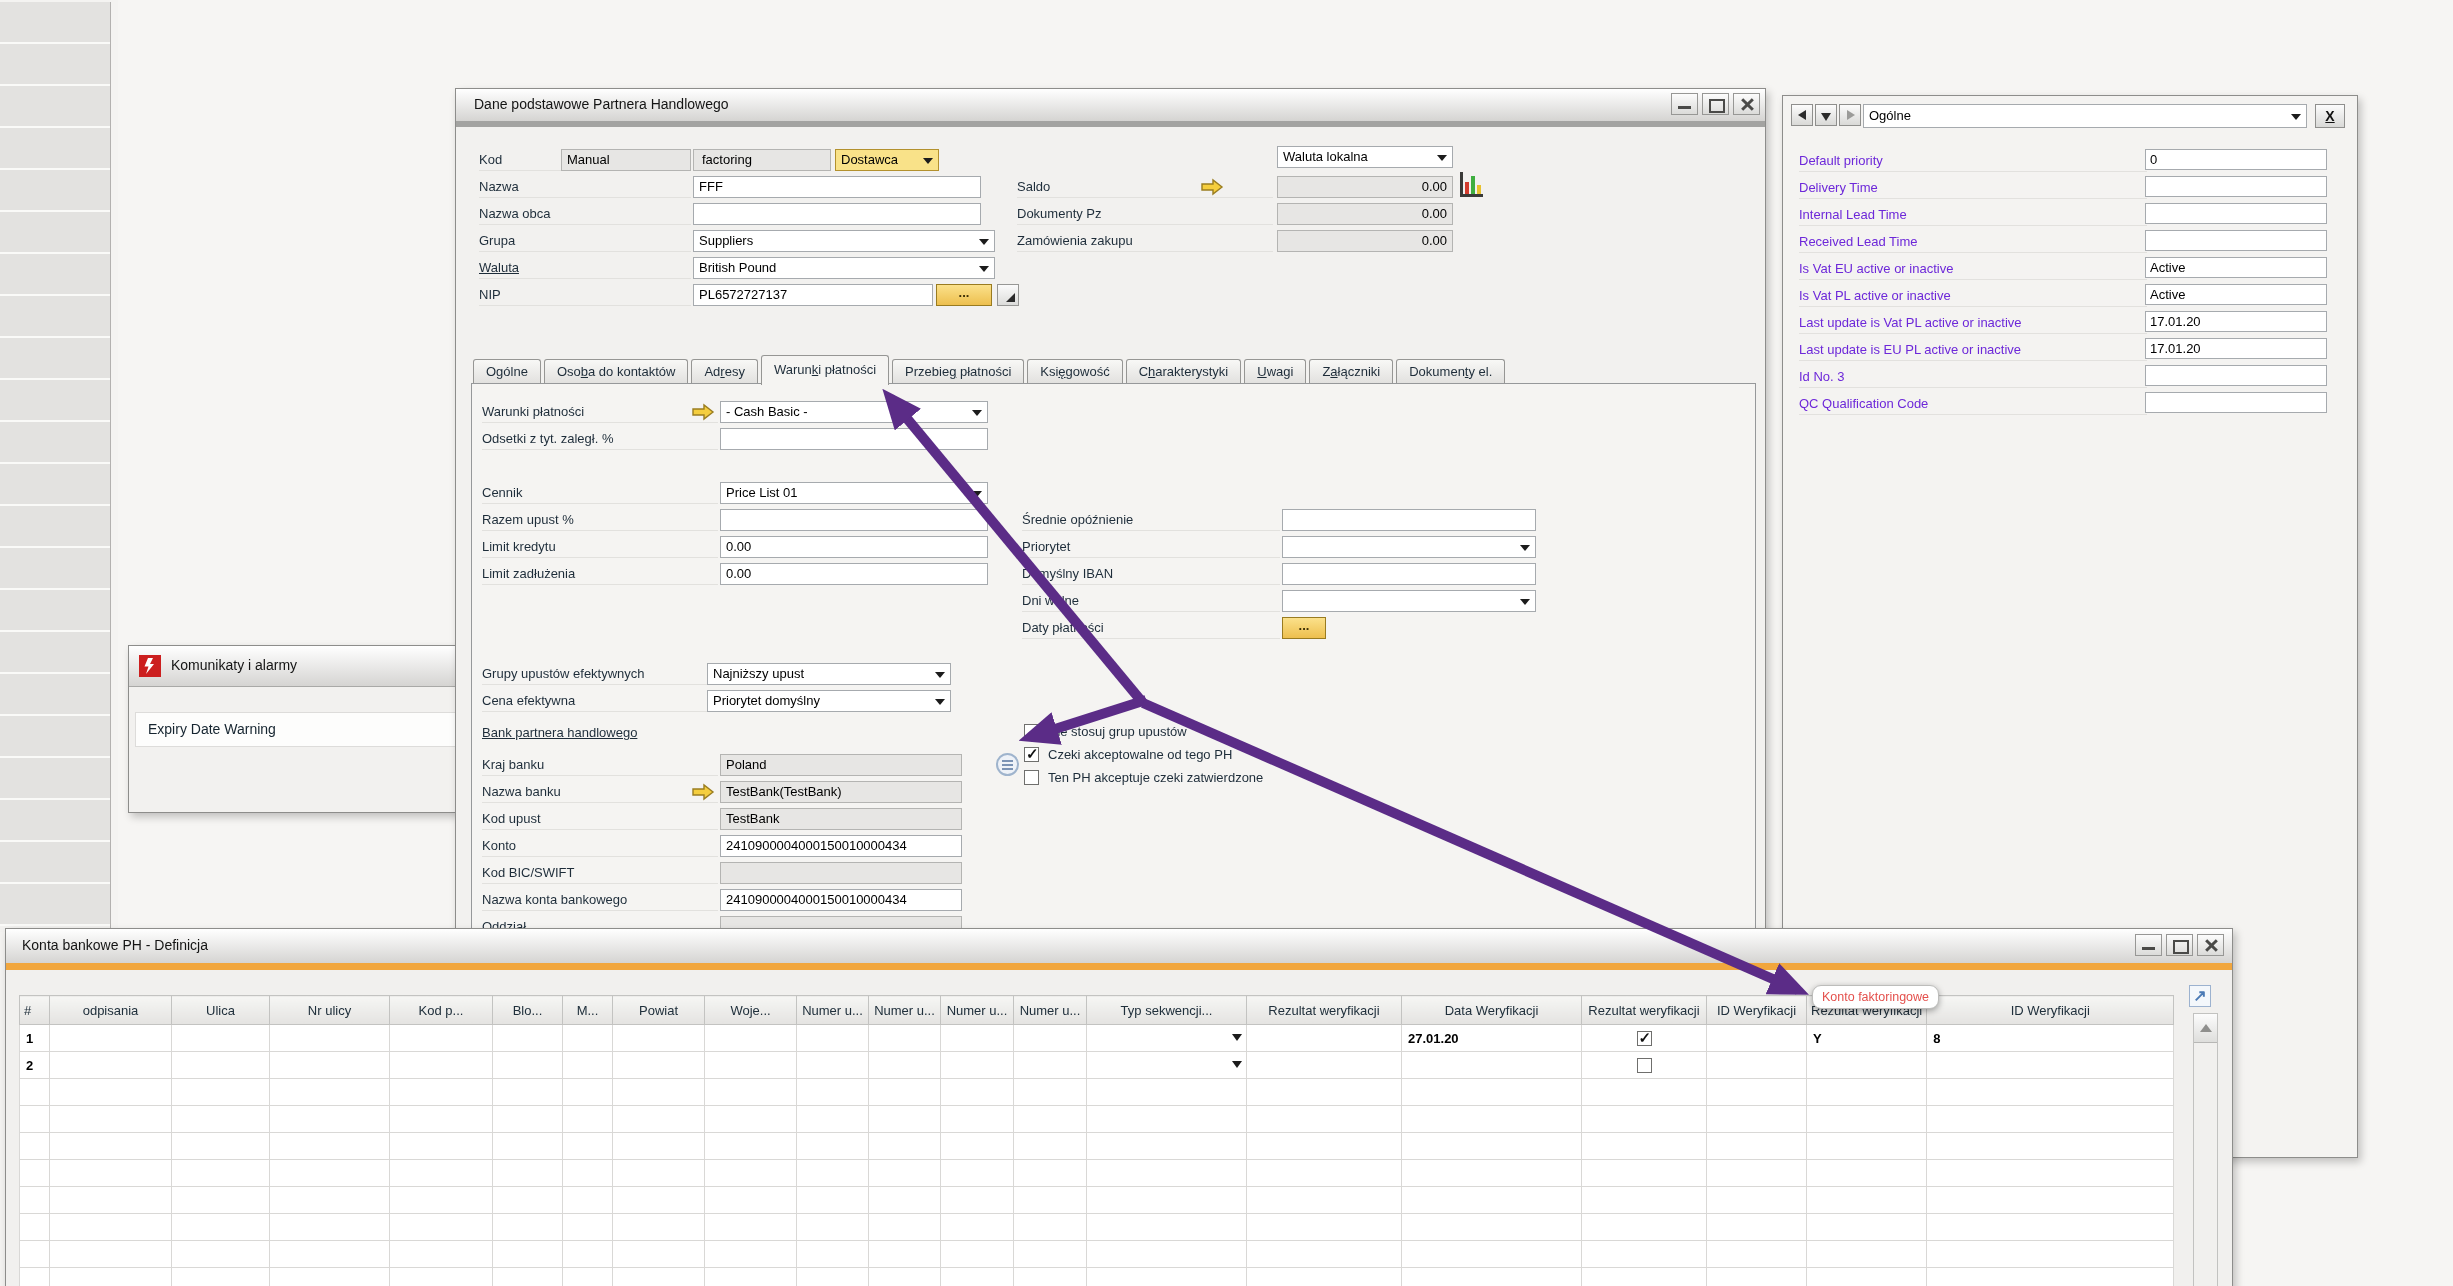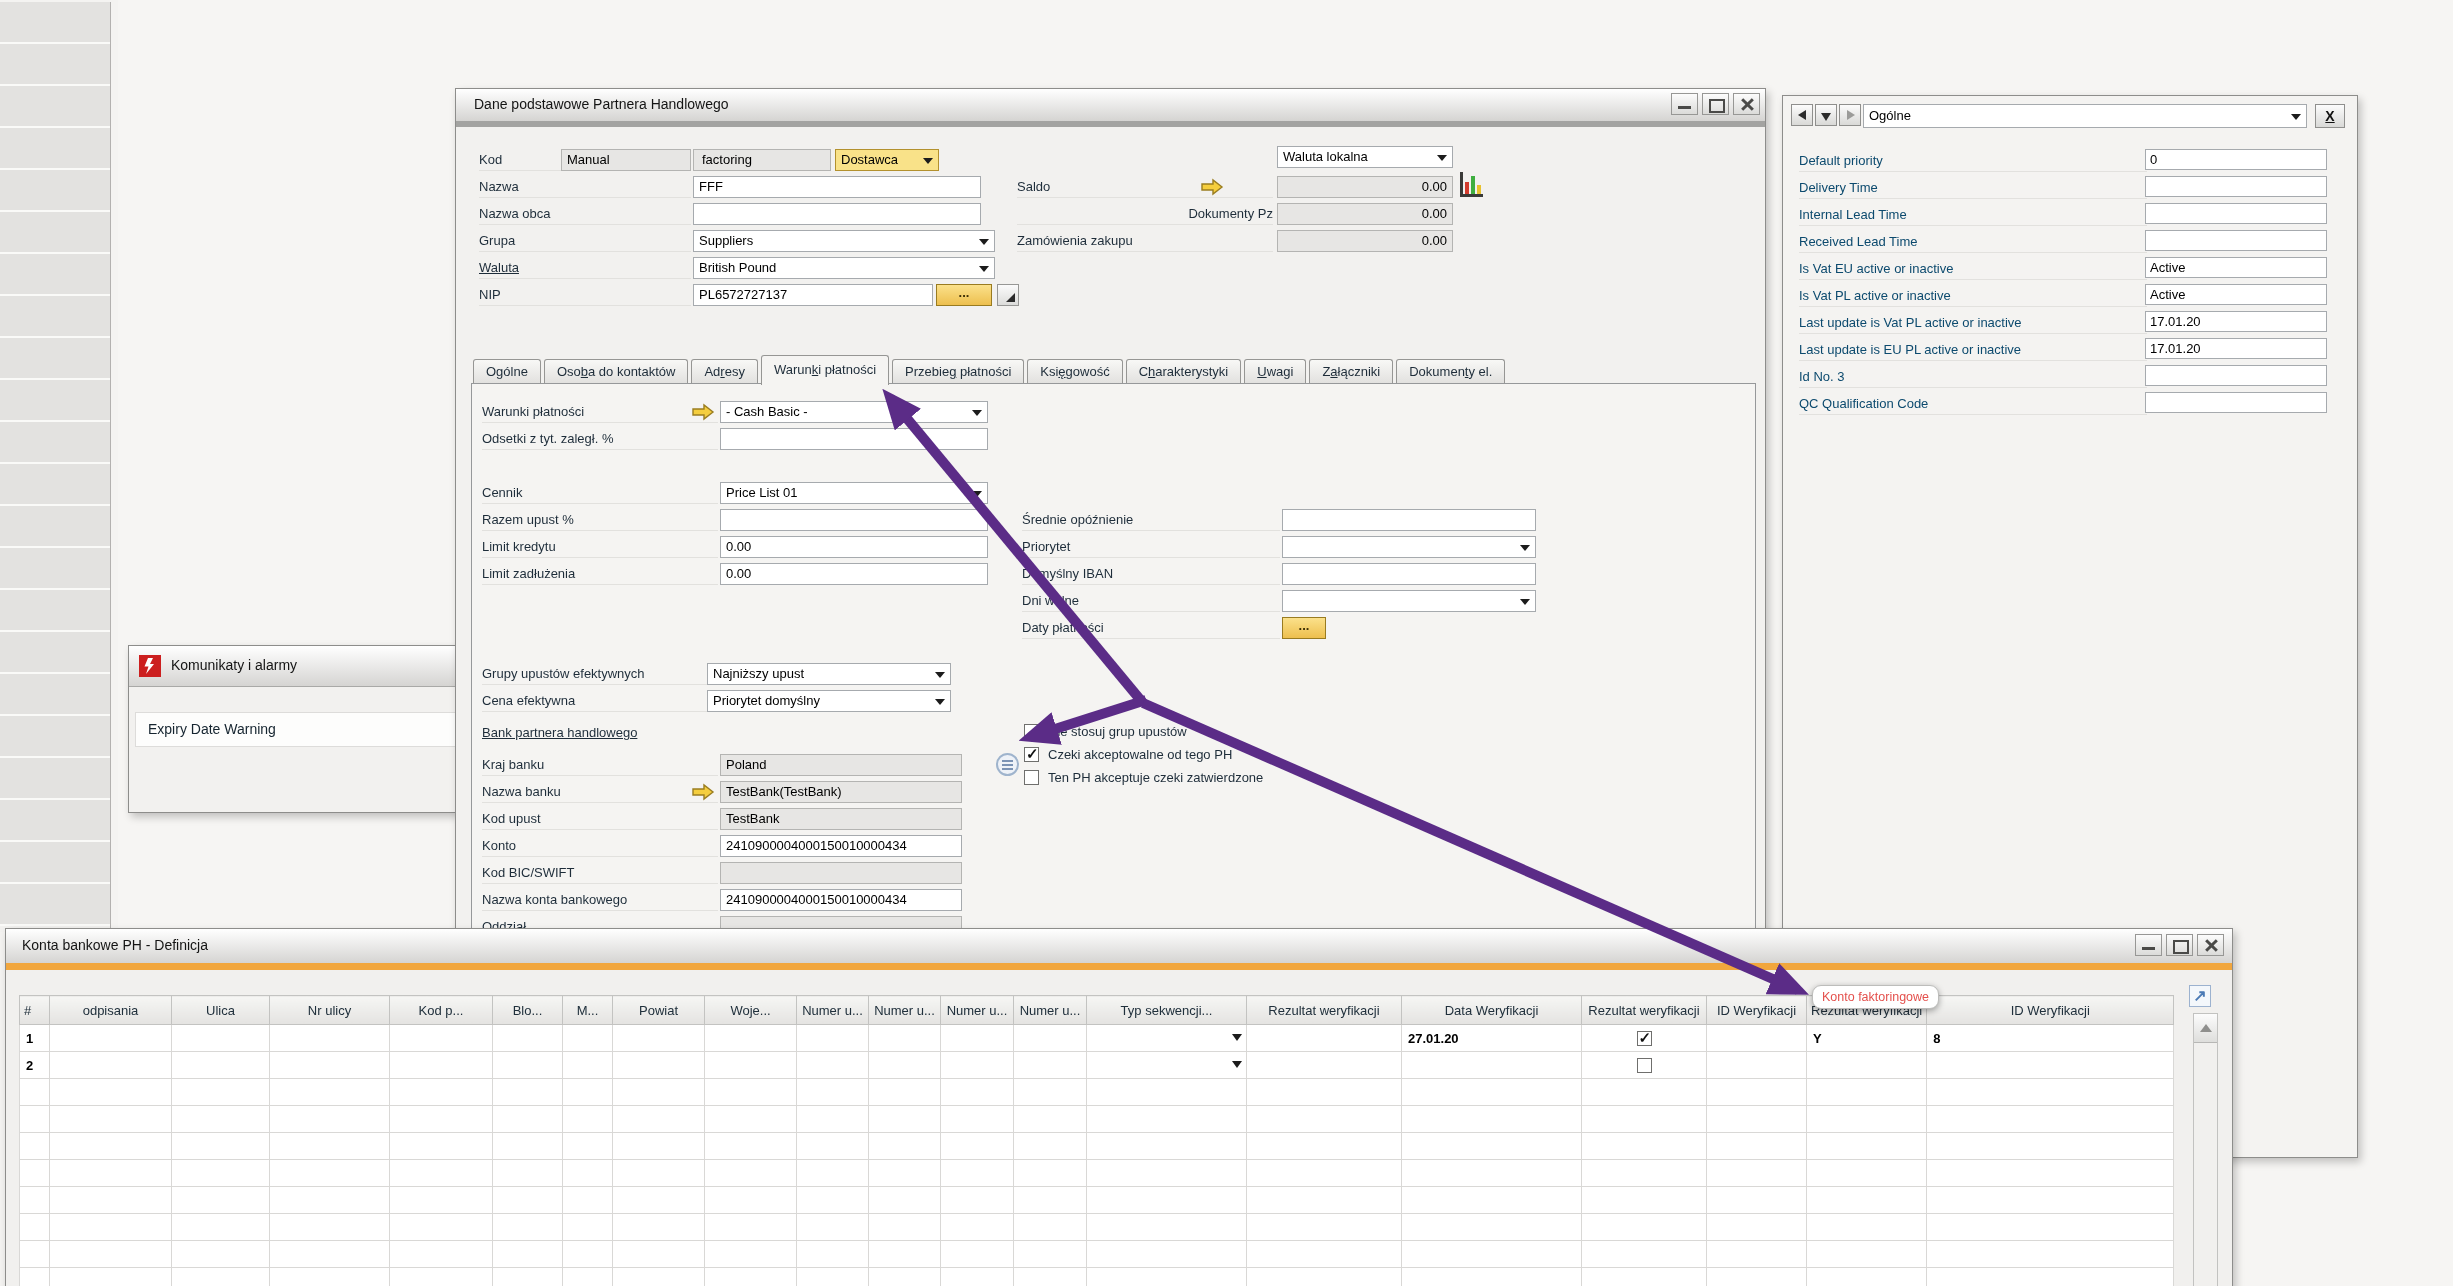--- a/index.html
+++ b/index.html
@@ -50,21 +50,21 @@
   .cbxlbl{font-size:13px;color:#1e2d3a;margin-left:9px;vertical-align:middle;}
   
   .tabstrip{position:absolute;white-space:nowrap;}
   .tab{display:inline-block;height:24px;line-height:24px;padding:0 12px;margin-right:3px;
     font-size:13px;color:#1e2d3a;background:linear-gradient(#f8f8f6,#e1e0de);
     border:1px solid #969694;border-bottom:none;border-radius:3px 3px 0 0;vertical-align:bottom;
     position:relative;}
   .tab.active{height:29px;line-height:28px;background:#f5f4f2;z-index:3;top:1px;}
   .panel{position:absolute;background:#f5f4f2;border:1px solid #96989a;box-sizing:border-box;z-index:2;}
   
-  .plbl{position:absolute;left:16px;width:348px;font-size:13px;color:#0c4a6e;height:21px;
+  .plbl{position:absolute;left:16px;width:348px;font-size:13px;color:#6d28d9;height:21px;
     line-height:21px;border-bottom:1px solid #e2e1de;white-space:nowrap;overflow:hidden;}
   .pfld{position:absolute;left:362px;width:182px;height:21px;box-sizing:border-box;background:#fff;
     border:1px solid #a6aaae;font-size:13px;line-height:19px;padding:0 4px;white-space:nowrap;overflow:hidden;}
   .navbtn{width:22px;height:22px;box-sizing:border-box;background:linear-gradient(#fcfcfc,#d9d9d7);
     border:1px solid #8f8f8d;position:relative;display:inline-block;margin-right:2px;}
   .tri-l::after{content:"";position:absolute;left:6px;top:5px;border-top:5px solid transparent;
     border-bottom:5px solid transparent;border-right:8px solid #2b2b2b;}
   .tri-d::after{content:"";position:absolute;left:5px;top:8px;border-left:5px solid transparent;
     border-right:5px solid transparent;border-top:8px solid #2b2b2b;}
   .tri-r::after{content:"";position:absolute;left:7px;top:5px;border-top:5px solid transparent;
@@ -187,21 +187,21 @@
     <div class="fld ro num" style="left:821px;top:87px;width:176px;">0.00</div>
     <svg style="position:absolute;left:1003px;top:81px;" width="25" height="28" viewBox="0 0 25 28">
       <rect x="1" y="2" width="3" height="24" fill="#3a3a38"></rect>
         <rect x="1" y="24" width="23" height="3" fill="#3a3a38"></rect>
       <rect x="6" y="12" width="4" height="12" fill="#d23c2e"></rect>
         <rect x="12" y="6" width="4" height="18" fill="#3fae3f"></rect>
         <rect x="18" y="15" width="4" height="9" fill="#e8c built"></rect>
         <rect x="18" y="15" width="4" height="9" fill="#e8c12e"></rect>
     </svg>
 
-    <div class="lbl" style="left:561px;top:114px;width:256px;text-align:right;">Dokumenty Pz</div>
+    <div class="lbl" style="left:561px;top:114px;width:256px;">Dokumenty Pz</div>
     <div class="fld ro num" style="left:821px;top:114px;width:176px;">0.00</div>
 
     <div class="lbl" style="left:561px;top:141px;width:256px;">Zamówienia zakupu</div>
     <div class="fld ro num" style="left:821px;top:141px;width:176px;">0.00</div>
 
     <div class="tabstrip" style="left:17px;top:265px;"><div class="tab"><span>Ogólne</span><u></u><span></span></div><div class="tab"><span>Oso</span><u>b</u><span>a do kontaktów</span></div><div class="tab"><span>Ad</span><u>r</u><span>esy</span></div><div class="tab active"><span>Warun</span><u>k</u><span>i płatności</span></div><div class="tab"><span>Przebie</span><u>g</u><span> płatności</span></div><div class="tab"><span>Ksi</span><u>ę</u><span>gowość</span></div><div class="tab"><span>C</span><u>h</u><span>arakterystyki</span></div><div class="tab"><span></span><u>U</u><span>wagi</span></div><div class="tab"><span>Z</span><u>a</u><span>łączniki</span></div><div class="tab"><span>Dokumen</span><u>t</u><span>y el.</span></div></div>
 
     <div class="panel" style="left:15px;top:294px;width:1285px;height:552px;">
       <div class="lbl" style="left:10px;top:17px;width:236px;">Warunki płatności</div>
       <svg class="linkarrow" style="left:218px;top:18px;" viewBox="0 0 26 18">

